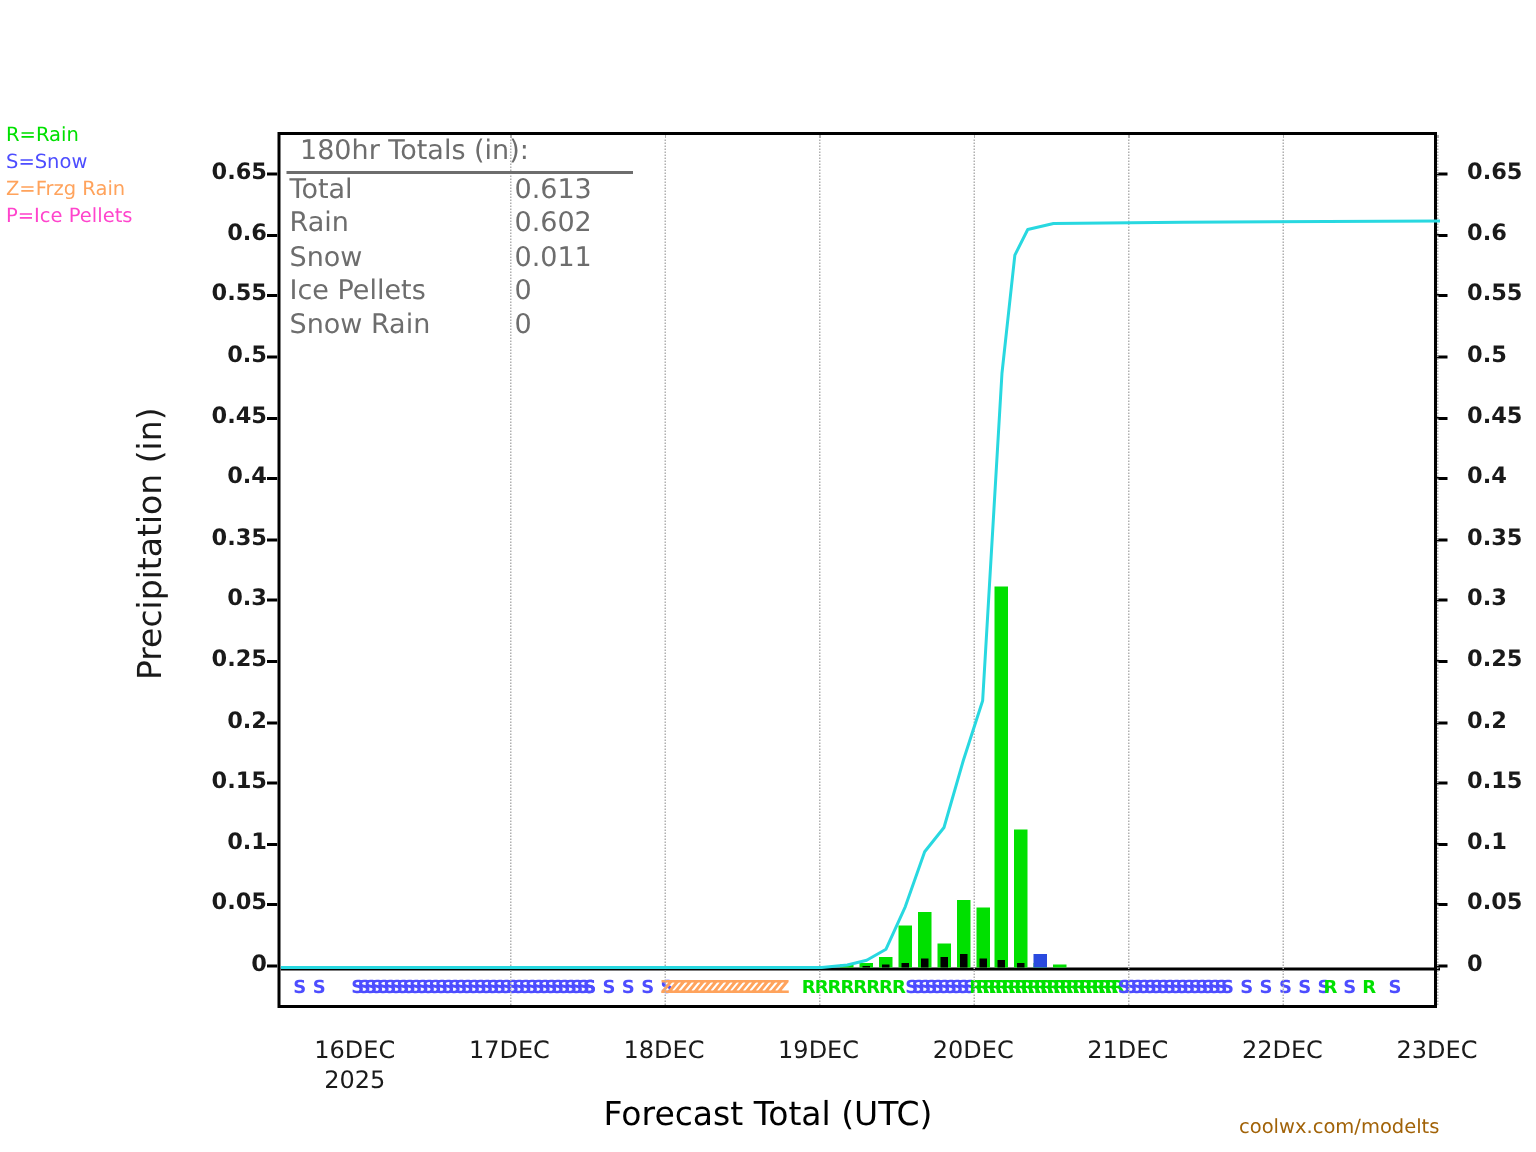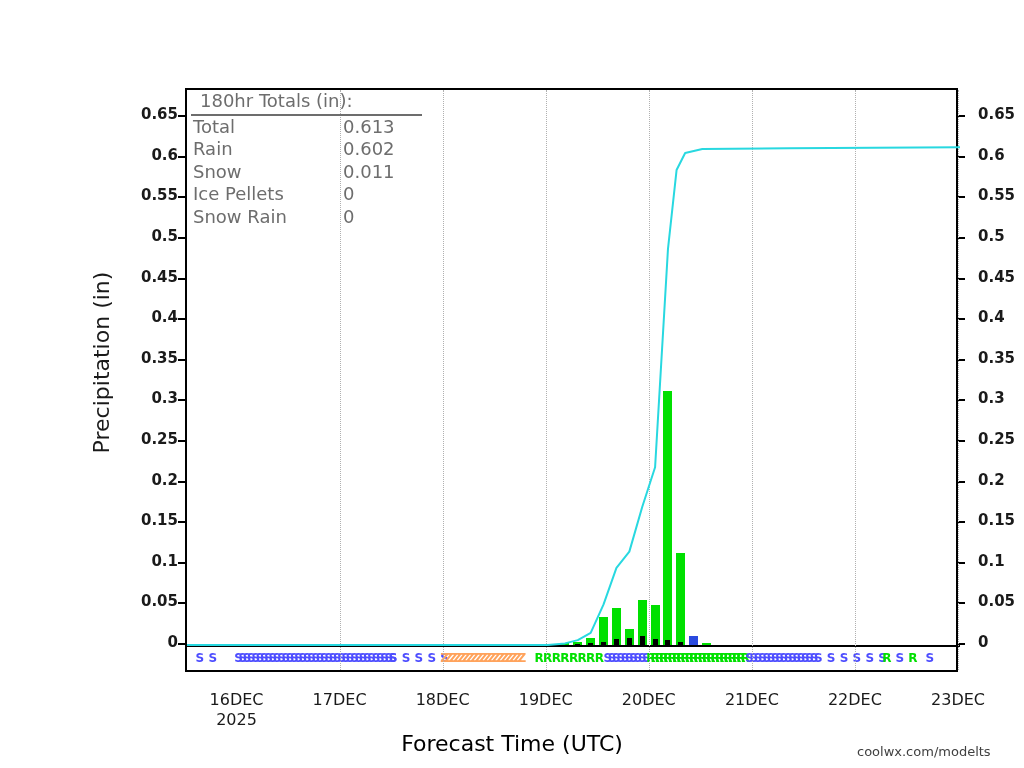--- a/index.html
+++ b/index.html
@@ -44,22 +44,22 @@
   
   .xlab{position:absolute;font-size:16px;color:#1a1a1a;white-space:nowrap;
     text-align:center;transform:translateX(-50%);}
   .xyear{position:absolute;font-size:16px;color:#1a1a1a;white-space:nowrap;
     text-align:center;transform:translateX(-50%);}
 
   .xaxis-title{
     position:absolute;left:0;top:731px;width:1024px;text-align:center;
     font-size:22px;color:#000;white-space:nowrap;
   }
-  .watermark{position:absolute;left:826px;top:744px;font-size:13px;color:#404040;
-    white-space:nowrap;margin-left:31px;}
+  .watermark{position:absolute;left:826px;top:744px;font-size:13px;color:#a16207;
+    white-space:nowrap;}
 
   
   .legend-bottom{position:absolute;left:10px;top:666px;width:170px;}
   .lg-row{position:relative;height:36px;}
   .lg-line{position:absolute;left:8px;top:11px;width:34px;height:0;
     border-top:2px solid #28d8e0;}
   .lg-swatch{position:absolute;left:20px;top:2px;width:11px;height:22px;background:#000;}
   .lg-text{position:absolute;left:52px;top:3px;font-size:13px;color:#1a1a1a;
     white-space:nowrap;}
 
@@ -88,20 +88,26 @@
     font-family:"DejaVu Sans","Liberation Sans",sans-serif;}
   .ptype-ch{position:absolute;top:0;font-size:12px;font-weight:bold;
     transform:translateX(-50%);}
 </style>
 </head>
 <body>
 
 <div id="root">
 
 
+  <div class="ptype-legend" id="ptypeLegend">
+      <div class="row" style="color: rgb(0, 224, 0);">R=Rain</div>
+      <div class="row" style="color: rgb(77, 77, 255);">S=Snow</div>
+      <div class="row" style="color: rgb(255, 163, 92);">Z=Frzg Rain</div>
+      <div class="row" style="color: rgb(255, 68, 204);">P=Ice Pellets</div>
+    </div>
 
   <div class="yaxis-title">Precipitation (in)</div>
 
   <div class="ylabels-left" id="yLeft">
       <div class="yl l" style="top: 633px;">0</div>
       <div class="tickm" style="left: 178px; top: 643px;"></div>
       <div class="yl l" style="top: 592.407px;">0.05</div>
       <div class="tickm" style="left: 178px; top: 602.407px;"></div>
       <div class="yl l" style="top: 551.815px;">0.1</div>
       <div class="tickm" style="left: 178px; top: 561.815px;"></div>
@@ -230,16 +236,16 @@
           <span class="t-value">0</span>
         </div>
         <div class="totals-row">
           <span class="t-label">Snow Rain</span>
           <span class="t-value">0</span>
         </div>
       </div>
   </div>
 
 
-  <div class="xaxis-title">Forecast Time (UTC)</div>
+  <div class="xaxis-title">Forecast Total (UTC)</div>
 
   <div class="watermark">coolwx.com/modelts</div>
 </div>
 
 </body></html>

